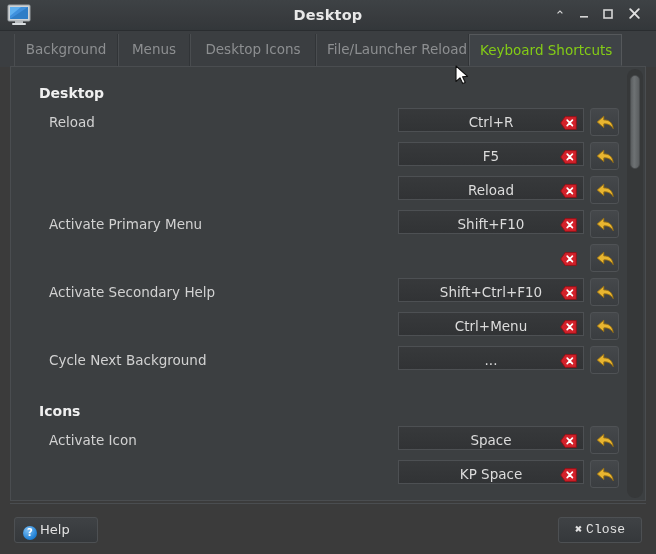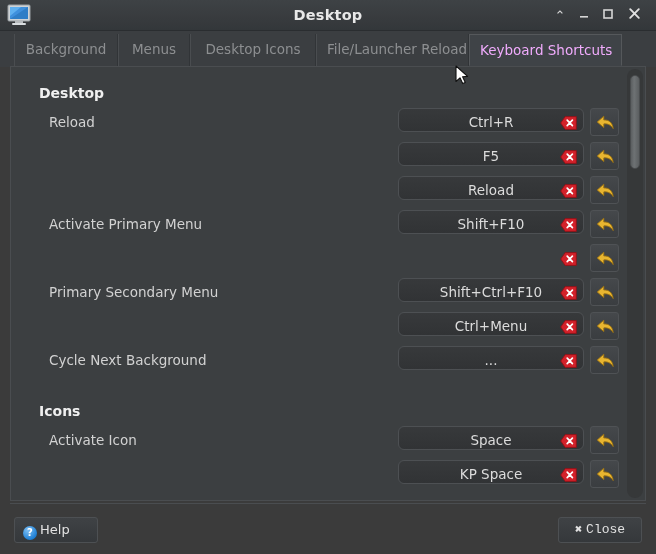--- a/index.html
+++ b/index.html
@@ -79,21 +79,21 @@
     color: #8d8f91;
     background: #3b3e41;
     border-left: 1px solid #4a4d50;
     border-right: 1px solid #313437;
     box-sizing: border-box;
     text-align: center;
     white-space: nowrap;
     cursor: default;
   }
   .tab.active {
-    color: #f0abfc;
+    color: #84cc16;
     background: #3f4347;
     border-left: 1px solid #55585b;
     border-right: 1px solid #55585b;
     border-top: 1px solid #55585b;
     border-bottom: 1px solid #3f4347;
   }
 
   
   #panel {
     position: absolute;
@@ -130,21 +130,21 @@
   .shortcut-row {
     position: absolute;
     height: 28px;
   }
   .entry {
     position: absolute;
     left: 0; top: 0;
     width: 186px; height: 24px;
     background: linear-gradient(to bottom, #37393b 0%, #313335 100%);
     border: 1px solid #4d5053;
-    border-radius: 6px;
+    border-radius: 0;
     box-sizing: border-box;
     color: #dcdcdc;
     font-size: 13.5px;
     line-height: 26px;
     text-align: center;
     overflow: hidden;
     white-space: nowrap;
   }
   .clear-btn {
     position: absolute;
@@ -347,21 +347,21 @@
           <div class="clear-btn"><svg width="17" height="14" viewBox="0 0 17 14">
               <path d="M5.2 0.6 L16.3 0.6 L16.3 13.4 L5.2 13.4 L0.7 7 Z" fill="#d3212a" stroke="#8d1217" stroke-width="0.9"></path>
               <path d="M7.2 4.2 L12.4 9.6 M12.4 4.2 L7.2 9.6" stroke="#ffffff" stroke-width="1.7" stroke-linecap="round"></path>
             </svg></div>
           <div class="revert-btn">
             <svg width="19" height="18" viewBox="0 0 19 18">
               <path d="M7.8 2.2 L7.8 6.0 C12.6 5.6 16.4 8.2 17.2 14.6 C14.4 10.4 11.2 9.6 7.8 9.9 L7.8 13.6 L1.2 8.0 Z" fill="#e8b530" stroke="#9c7312" stroke-width="0.9" stroke-linejoin="round"></path>
             </svg>
           </div>
         </div>
-        <div class="action-label" style="top: 217px;">Primary Secondary Menu</div>
+        <div class="action-label" style="top: 217px;">Activate Secondary Help</div>
         <div class="shortcut-row" style="top: 211px; left: 387px; width: 221px;">
           <div class="entry">Shift+Ctrl+F10</div>
           <div class="clear-btn"><svg width="17" height="14" viewBox="0 0 17 14">
               <path d="M5.2 0.6 L16.3 0.6 L16.3 13.4 L5.2 13.4 L0.7 7 Z" fill="#d3212a" stroke="#8d1217" stroke-width="0.9"></path>
               <path d="M7.2 4.2 L12.4 9.6 M12.4 4.2 L7.2 9.6" stroke="#ffffff" stroke-width="1.7" stroke-linecap="round"></path>
             </svg></div>
           <div class="revert-btn">
             <svg width="19" height="18" viewBox="0 0 19 18">
               <path d="M7.8 2.2 L7.8 6.0 C12.6 5.6 16.4 8.2 17.2 14.6 C14.4 10.4 11.2 9.6 7.8 9.9 L7.8 13.6 L1.2 8.0 Z" fill="#e8b530" stroke="#9c7312" stroke-width="0.9" stroke-linejoin="round"></path>
             </svg>

